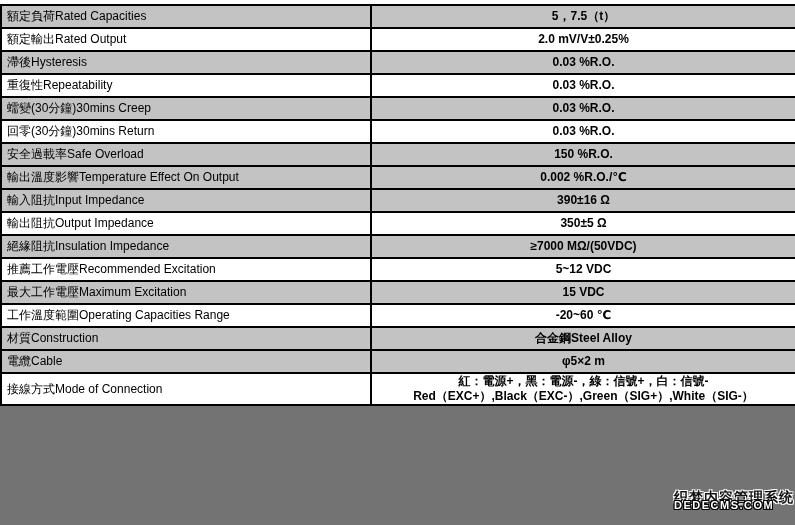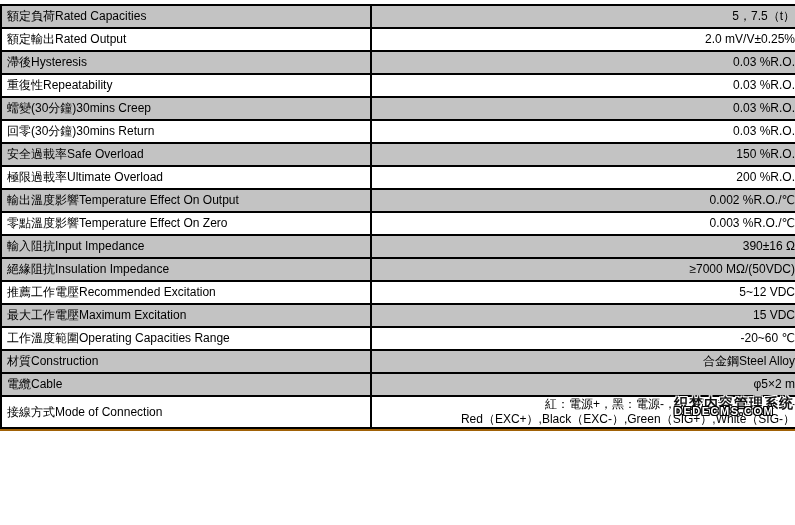--- a/index.html
+++ b/index.html
@@ -1,21 +1,21 @@
 <!DOCTYPE html>
 <html><head>
 <meta charset="utf-8">
 <style>
   * { margin: 0; padding: 0; box-sizing: border-box; }
   html, body { background: #ffffff; }
   .screen {
     position: relative;
     width: 795px;
-    height: 431px;
-    background: #a16207;
+    height: 525px;
+    background: #737373;
     overflow: hidden;
     font-family: "Liberation Sans", "DejaVu Sans", sans-serif;
     color: #000000;
   }
   .clipped-row-top {
     position: absolute;
     top: 0; left: 0;
     width: 795px; height: 4px;
     background: #ffffff;
     overflow: hidden;
@@ -36,24 +36,25 @@
     background: #ffffff;
     overflow: hidden;
     white-space: nowrap;
   }
   table.spec tr.shaded td { background: var(--row-shaded, #c3c3c3); }
   table.spec td.label {
     text-align: left;
     padding: 0 4px 0 5px;
   }
   table.spec td.value {
-    text-align: right;
-    padding: 0 0;
+    text-align: center;
+    padding: 0 6px;
     white-space: pre-line;
     line-height: 15px;
+    font-weight: bold;
   }
   col.c-label { width: 370px; }
   col.c-value { width: 425px; }
   .watermark {
     position: absolute;
     right: 1px;
     bottom: 14px;
     text-align: left;
     line-height: 1;
     pointer-events: none;
@@ -112,35 +113,31 @@
           <td class="value">0.03 %R.O.</td>
         </tr>
         <tr>
           <td class="label">回零(30分鐘)30mins Return</td>
           <td class="value">0.03 %R.O.</td>
         </tr>
         <tr class="shaded">
           <td class="label">安全過載率Safe Overload</td>
           <td class="value">150 %R.O.</td>
         </tr>
-        <tr>
-          <td class="label">極限過載率Ultimate Overload</td>
-          <td class="value">200 %R.O.</td>
-        </tr>
         <tr class="shaded">
           <td class="label">輸出溫度影響Temperature Effect On Output</td>
           <td class="value">0.002 %R.O./℃</td>
         </tr>
-        <tr>
-          <td class="label">零點溫度影響Temperature Effect On Zero</td>
-          <td class="value">0.003 %R.O./℃</td>
-        </tr>
         <tr class="shaded">
           <td class="label">輸入阻抗Input Impedance</td>
           <td class="value">390±16 Ω</td>
+        </tr>
+        <tr>
+          <td class="label">輸出阻抗Output Impedance</td>
+          <td class="value">350±5 Ω</td>
         </tr>
         <tr class="shaded">
           <td class="label">絕緣阻抗Insulation Impedance</td>
           <td class="value">≥7000 MΩ/(50VDC)</td>
         </tr>
         <tr>
           <td class="label">推薦工作電壓Recommended Excitation</td>
           <td class="value">5~12 VDC</td>
         </tr>
         <tr class="shaded">

